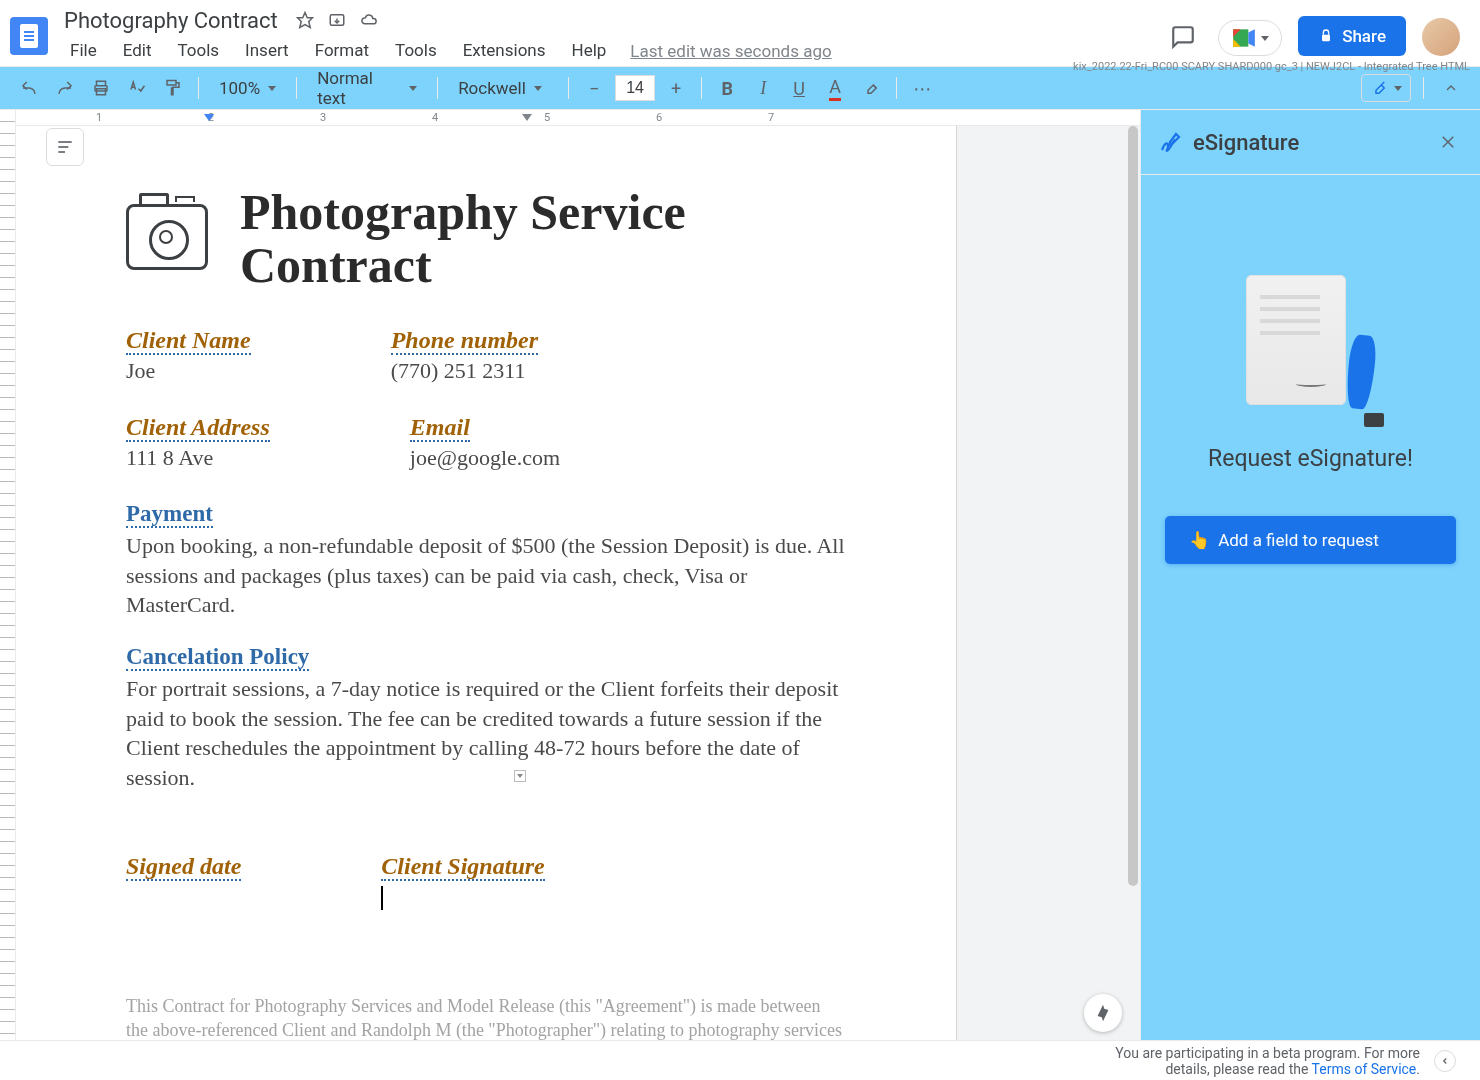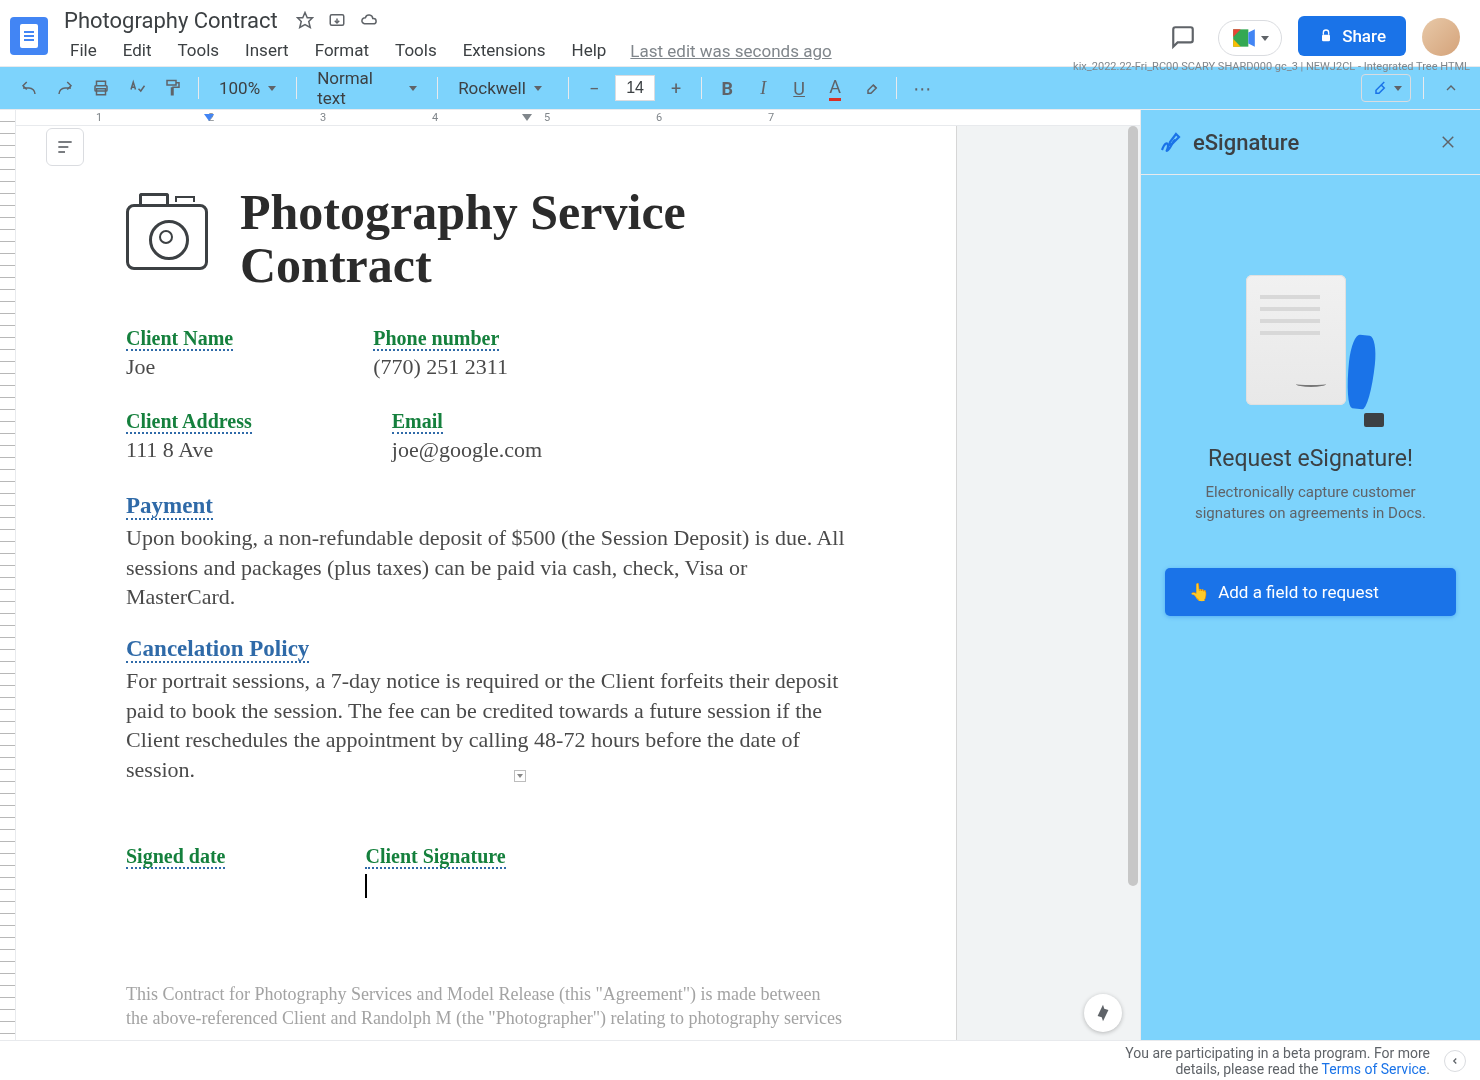--- a/index.html
+++ b/index.html
@@ -156,21 +156,21 @@
   top:-14px; left:10px; border-bottom:none; border-radius:3px 3px 0 0;
 }
 .camera-flash{position:absolute; width:20px; height:6px; border:2.5px solid #3c4043; top:-11px; right:10px; border-bottom:none;}
 .camera-inner{ position:absolute; width:14px;height:14px;border:2.5px solid #3c4043;border-radius:50%; left:30px; top:23px;}
 .doc-title-big {
   font-size:50px; font-weight:700; line-height:1.05; color:#2b2b2b;
 }
 .fields-row{ display:flex; gap:140px; margin-bottom:30px;}
 .field-block{}
 .field-label{
-  color:#15803d; font-size:20px; font-weight:700; border-bottom:2px dotted #2f6aa8; display:inline;
+  color:#a16207; font-size:24px; font-weight:700; border-bottom:2px dotted #2f6aa8; display:inline;font-style:italic;
 }
 .field-value{
   color:#4a4a4a; font-size:22px; margin-top:4px;
 }
 .section-label{
   color:#2f6aa8; font-size:23px; font-weight:700; border-bottom:2px dotted #2f6aa8; display:inline;
 }
 .section-text{
   color:#4a4a4a; font-size:22px; line-height:1.35; margin-top:4px;
 }
@@ -224,21 +224,21 @@
 .sp-desc{ font-size:15px; color:#5f6368; line-height:1.4; padding:0 6px;}
 .sp-button{
   margin:44px auto 0; background:#1a73e8; color:#fff;
   padding:14px 24px; border-radius:5px; font-size:17px;
   display:flex; align-items:center; gap:8px; cursor:pointer;
   box-shadow:0 1px 4px rgba(26,115,232,.4);
 }
 
 .bottom-bar{
   height:40px; display:flex; align-items:center; justify-content:flex-end;
-  padding:0 14px; font-size:14px; color:#5f6368; gap:4px; border-top:1px solid #e8eaed;
+  padding:0 24px; font-size:14px; color:#5f6368; gap:4px; border-top:1px solid #e8eaed;
 }
 .bottom-bar a{ color:#1a73e8; text-decoration:none;}
 .bottom-caret{
   width:22px;height:22px;border:1px solid #dadce0;border-radius:50%;
   display:flex;align-items:center;justify-content:center; margin-left:10px; cursor:pointer;
 }
 svg{display:block;}
 </style>
 </head>
 <body>
@@ -497,21 +497,20 @@
       <div class="sp-illustration">
         <div class="sheet">
             <span class="sheet-sig"></span>
           </div>
         <div class="quill">
             <div class="quill-feather"></div>
             <div class="quill-base"></div>
           </div>
       </div>
       <div class="sp-heading">Request eSignature!</div>
-      <div class="sp-desc">Electronically capture customer signatures on agreements in Docs.</div>
       <div class="sp-button">
         <span>👆</span>
         <span>Add a field to request</span>
       </div>
     </div>
   </div>
 </div>
 
 <div class="bottom-bar">
   <div style="text-align:right">

